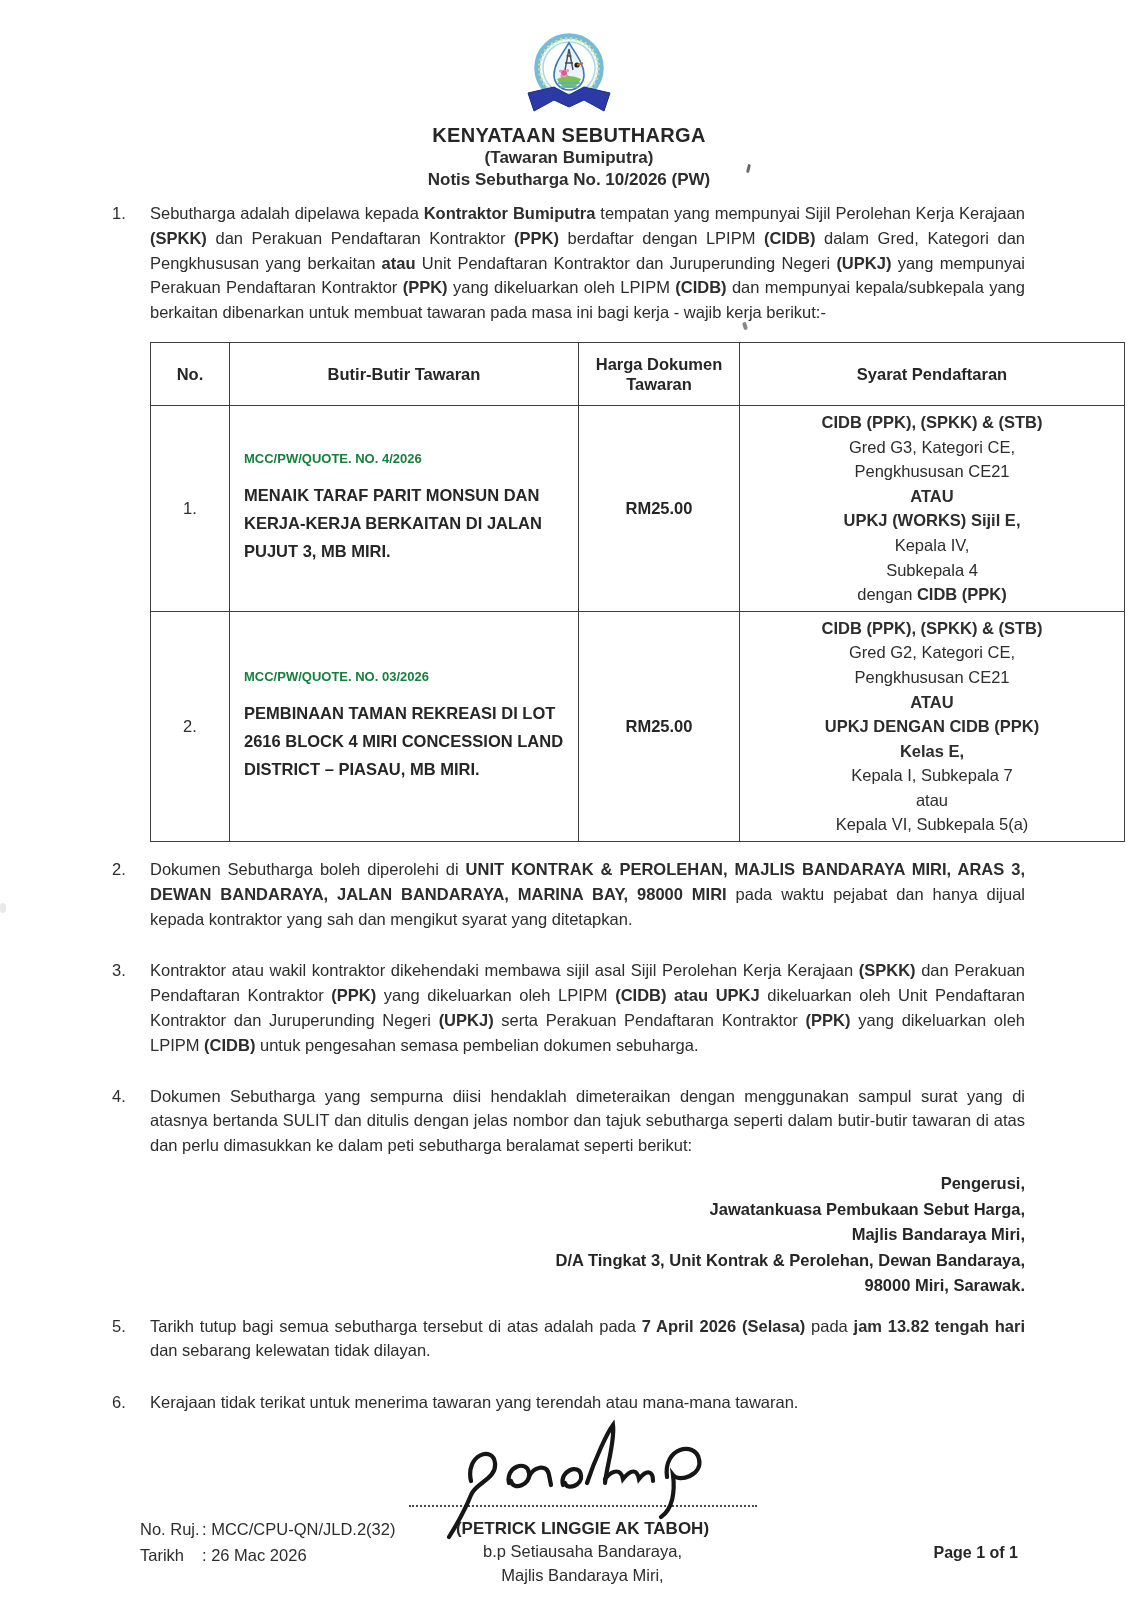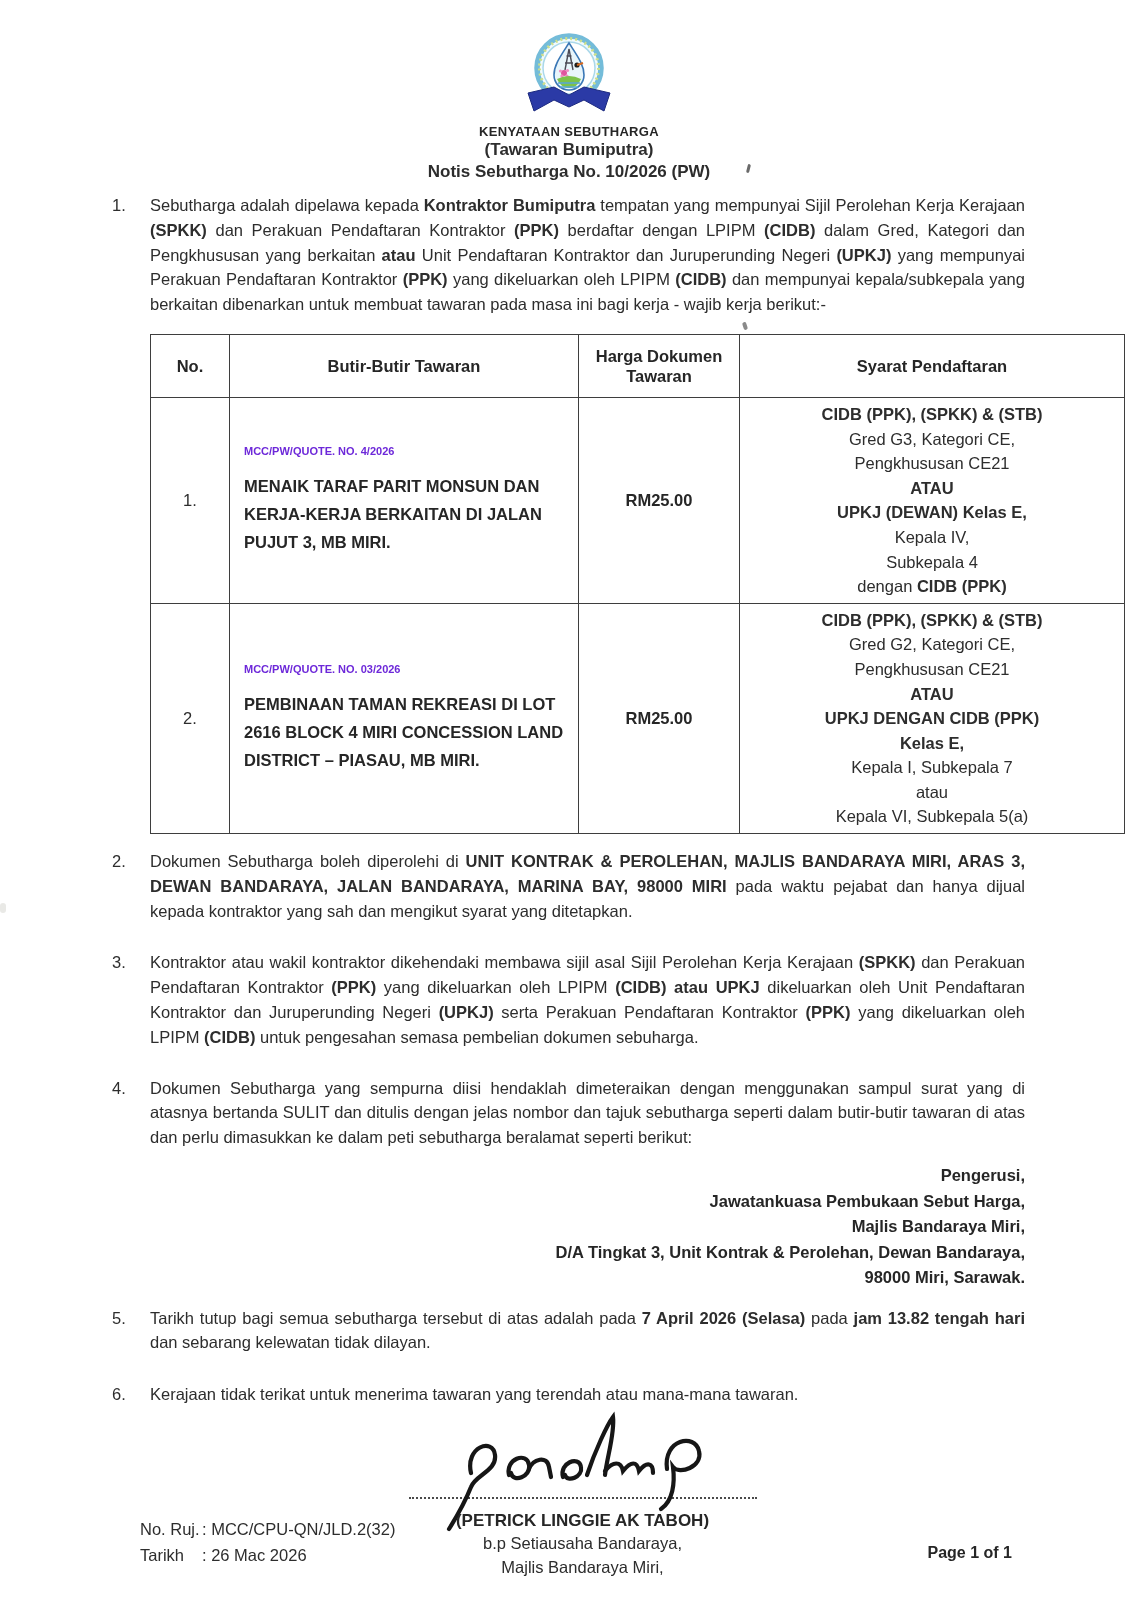--- a/index.html
+++ b/index.html
@@ -4,53 +4,53 @@
 <style>
   html,body{margin:0;padding:0;background:#ffffff;}
   .page{
     width:1138px;height:1600px;position:relative;overflow:hidden;background:#fff;
     font-family:"Liberation Sans","DejaVu Sans",sans-serif;color:#2d2d2d;
   }
   .b{font-weight:bold;}
   
   .header{padding-top:30px;text-align:center;}
   .logo{display:block;margin:0 auto;}
-  .title{font-size:13px;font-weight:bold;letter-spacing:.3px;margin-top:2px;color:#262626;}
+  .title{font-size:20px;font-weight:bold;letter-spacing:.3px;margin-top:2px;color:#262626;}
   .subtitle{font-size:17px;font-weight:bold;line-height:22px;}
   .notice{font-size:17px;font-weight:bold;line-height:22px;position:relative;display:inline-block;}
   
   .content{margin:0 113px 0 112px;}
   .clause{display:flex;}
   .cnum{width:38px;flex:none;font-size:16.5px;line-height:24.8px;}
   .ctext{flex:1;font-size:16.5px;line-height:24.8px;text-align:justify;}
   .mt1{margin-top:10px;} .mt2{margin-top:15px;} .mt3{margin-top:27px;} .mt4{margin-top:26px;}
   
   table.offers{border-collapse:collapse;margin:17px 0 0 38px;table-layout:fixed;width:874px;}
   table.offers th,table.offers td{border:1.6px solid #3e3e3e;}
   th.h-no{width:54px;} th.h-butir{width:324px;} th.h-harga{width:136px;} th.h-syarat{width:360px;}
   table.offers th{font-size:16.5px;font-weight:bold;line-height:20px;padding:2px 12px;height:58px;vertical-align:middle;text-align:center;color:#262626;}
   td.c-no{text-align:center;vertical-align:middle;font-size:16.5px;}
   td.c-butir{vertical-align:middle;padding:8px 10px 8px 14px;}
-  .quote-no{font-weight:bold;font-size:11px;margin-bottom:15px;color:#6d28d9;}
+  .quote-no{font-weight:bold;font-size:13px;margin-bottom:15px;color:#15803d;}
   .job-title{font-weight:bold;font-size:16.5px;line-height:28px;color:#262626;}
   td.c-price{text-align:center;vertical-align:middle;font-weight:bold;font-size:16.5px;color:#262626;}
   td.c-syarat{text-align:center;vertical-align:middle;font-size:16.5px;line-height:24.6px;padding:4px 6px;}
   tr.r1{height:205px;} tr.r2{height:215px;}
   
   .address{margin-top:13px;text-align:right;font-weight:bold;font-size:16.5px;line-height:25.5px;color:#262626;}
   .sigblock{margin-top:2px;text-align:center;transform:translateX(14px);}
   .sig-svg{display:block;margin:2px auto -30px;}
   .sig-rule{width:348px;margin:0 auto;border-top:2px dotted #4a4a4a;height:0;}
   .sig-name{font-weight:bold;font-size:17px;margin-top:12px;color:#262626;}
   .sig-lines div{font-size:16.5px;line-height:24.2px;}
   
   .footer{position:absolute;left:140px;top:1516px;font-size:16.5px;}
   .fline{display:flex;line-height:26px;}
   .flabel{width:62px;flex:none;}
-  .page-num{position:absolute;right:126px;top:1544px;font-weight:bold;font-size:16px;color:#262626;}
+  .page-num{position:absolute;right:120px;top:1544px;font-weight:bold;font-size:16px;color:#262626;}
   
   .artifact{position:absolute;background:#6a6a6a;}
   .a1{width:3px;height:9px;transform:rotate(14deg);border-radius:2px;}
   .a2{width:4px;height:8px;transform:rotate(-18deg);border-radius:2px;background:#8a8a8a;}
   .a3{width:6px;height:10px;background:#e9e9e6;border-radius:3px;}
 </style>
 </head>
 <body>
 
 <div class="page">
@@ -100,21 +100,21 @@
           <td class="c-butir">
             <div class="quote-no">MCC/PW/QUOTE. NO. 4/2026</div>
             <div class="job-title">MENAIK TARAF PARIT MONSUN DAN KERJA-KERJA BERKAITAN DI JALAN PUJUT 3, MB MIRI.</div>
           </td>
           <td class="c-price">RM25.00</td>
           <td class="c-syarat">
               <div><span class="b">CIDB (PPK), (SPKK) &amp; (STB)</span></div>
               <div><span>Gred G3, Kategori CE,</span></div>
               <div><span>Pengkhususan CE21</span></div>
               <div><span class="b">ATAU</span></div>
-              <div><span class="b">UPKJ (DEWAN) Kelas E,</span></div>
+              <div><span class="b">UPKJ (WORKS) Sijil E,</span></div>
               <div><span>Kepala IV,</span></div>
               <div><span>Subkepala 4</span></div>
               <div><span>dengan </span><span class="b">CIDB (PPK)</span></div>
             </td>
         </tr>
         <tr class="r2">
           <td class="c-no">2.</td>
           <td class="c-butir">
             <div class="quote-no">MCC/PW/QUOTE. NO. 03/2026</div>
             <div class="job-title">PEMBINAAN TAMAN REKREASI DI LOT 2616 BLOCK 4 MIRI CONCESSION LAND DISTRICT – PIASAU, MB MIRI.</div>

